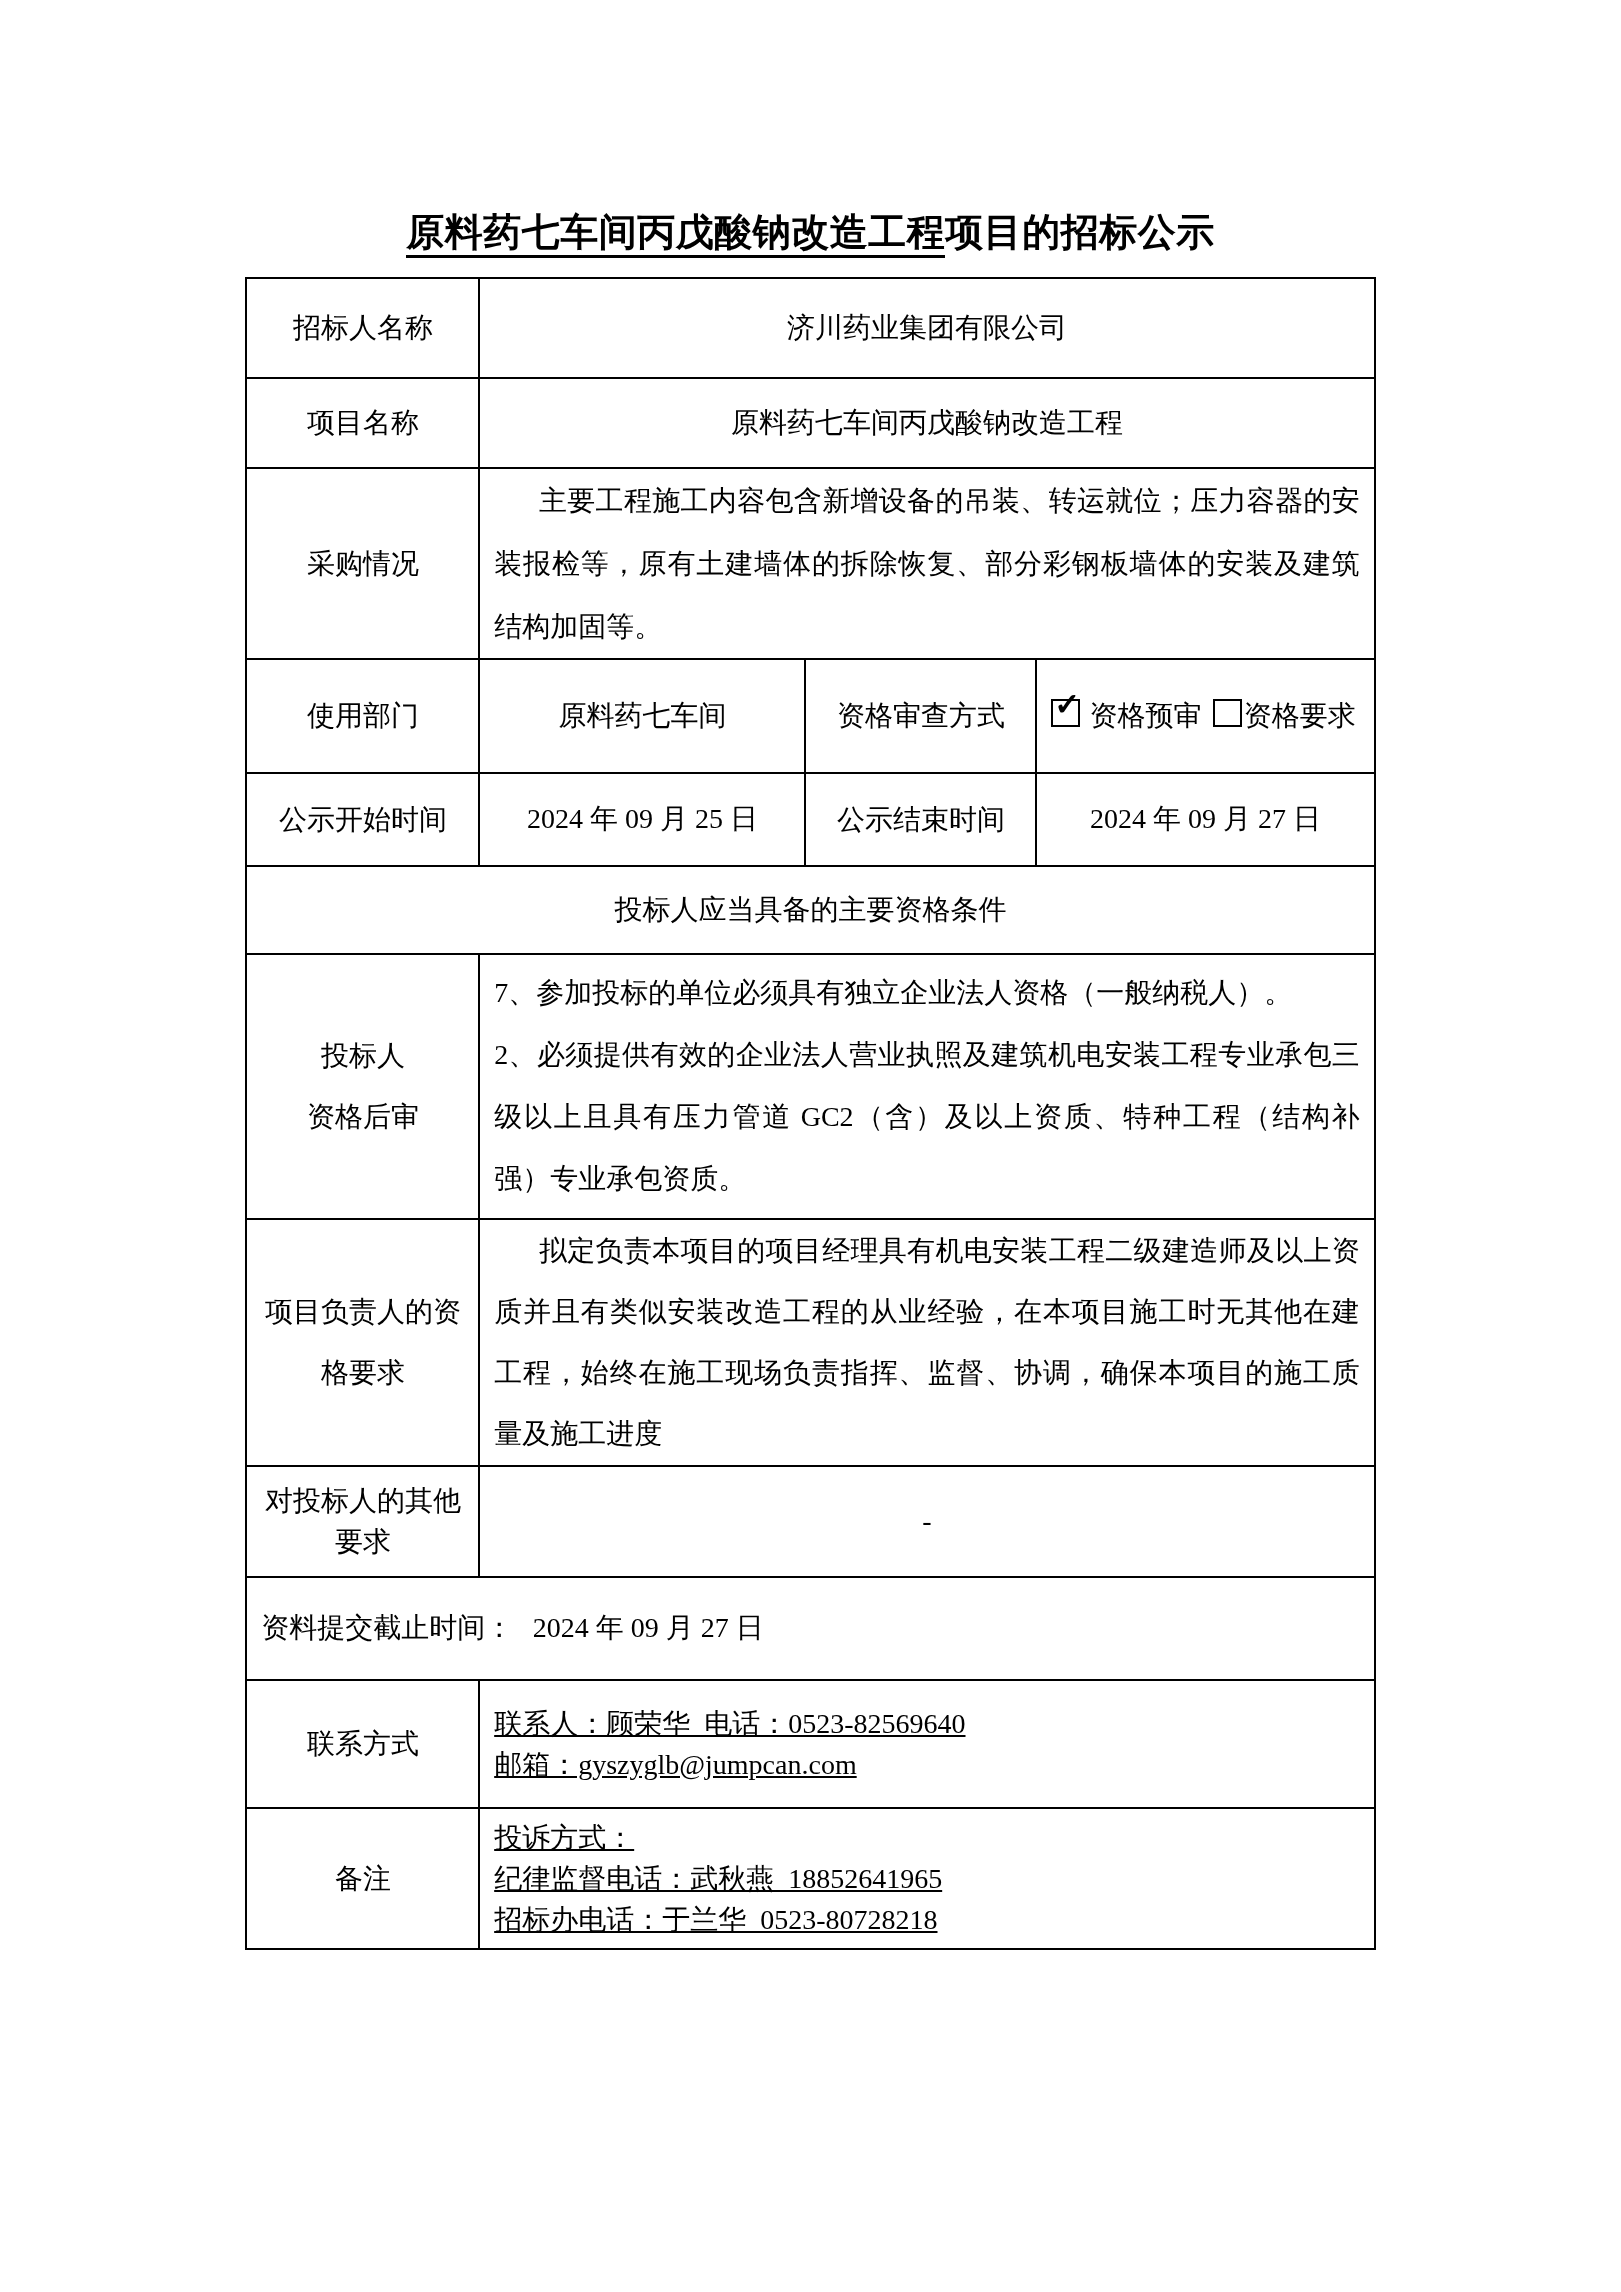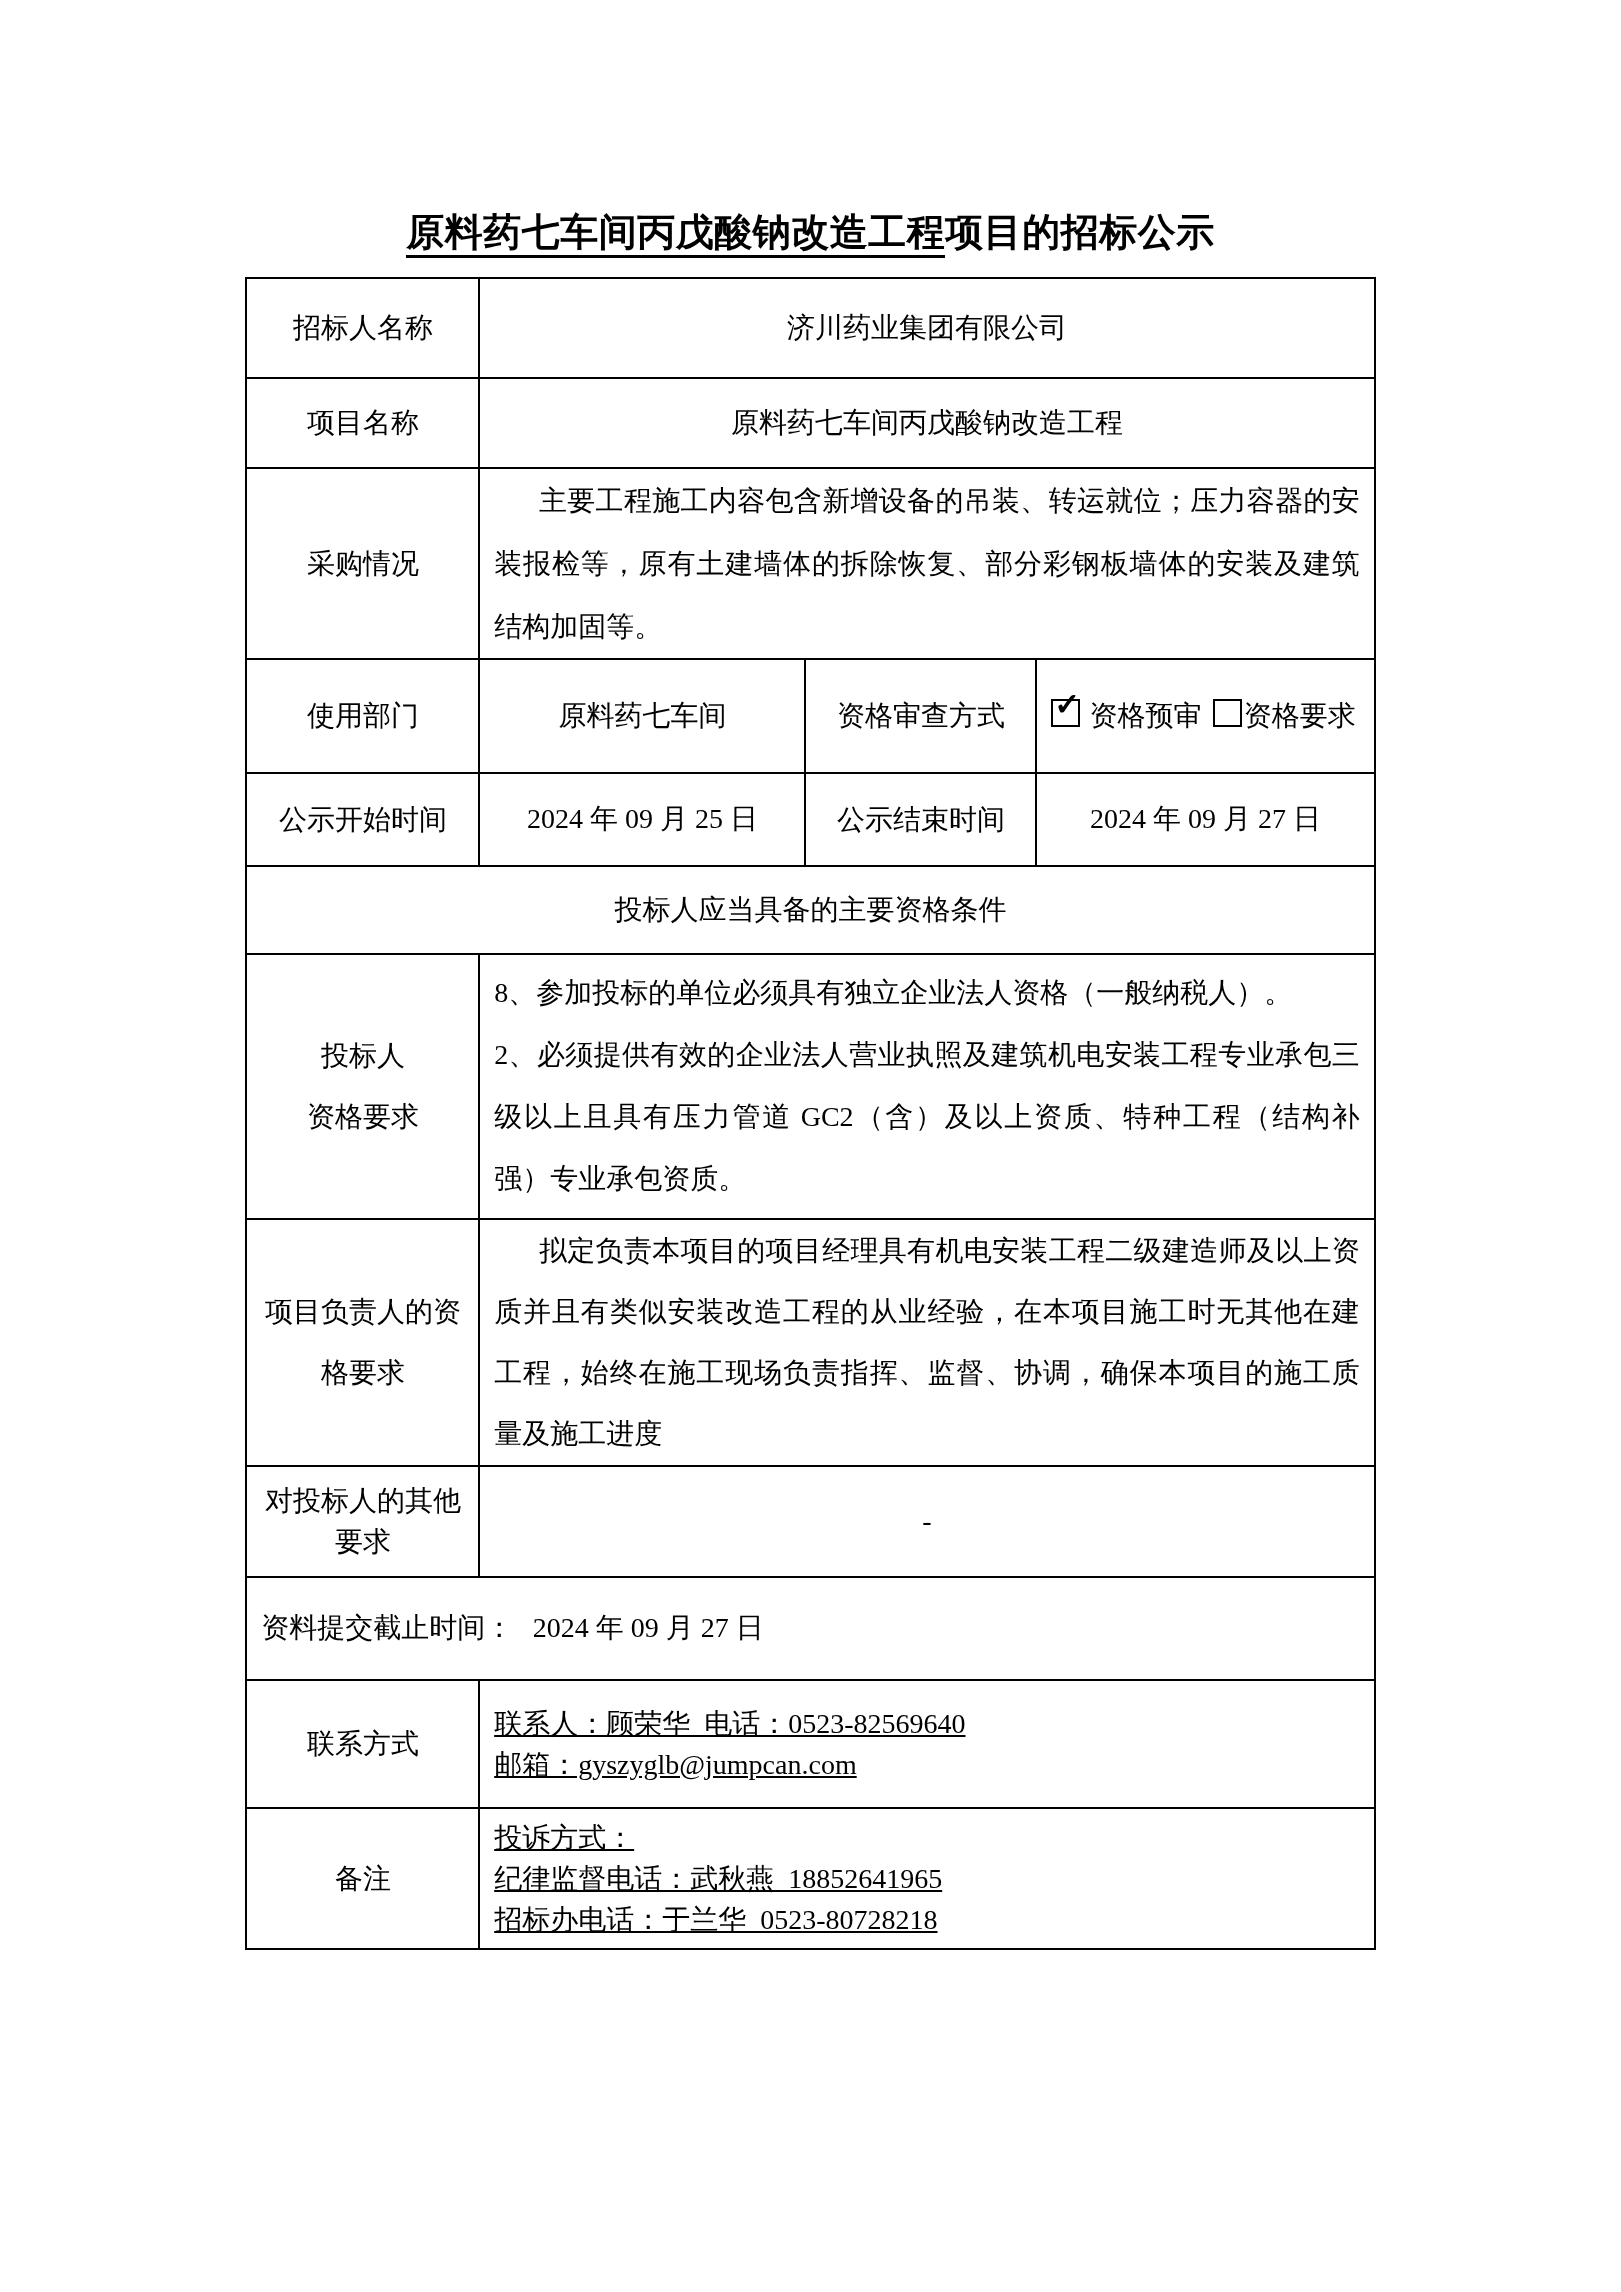--- a/index.html
+++ b/index.html
@@ -160,22 +160,22 @@
         <td class="label">公示结束时间</td>
         <td class="center">2024 年 09 月 27 日</td>
       </tr>
 
       <tr style="height:88px">
         <td class="center" colspan="4">投标人应当具备的主要资格条件</td>
       </tr>
 
       <tr style="height:265px">
         <td class="label lh-wide">投标人
-资格要求</td>
-        <td class="prewrap" colspan="3">8、参加投标的单位必须具有独立企业法人资格（一般纳税人）。
+资格后审</td>
+        <td class="prewrap" colspan="3">7、参加投标的单位必须具有独立企业法人资格（一般纳税人）。
 2、必须提供有效的企业法人营业执照及建筑机电安装工程专业承包三级以上且具有压力管道 GC2（含）及以上资质、特种工程（结构补强）专业承包资质。</td>
       </tr>
 
       <tr style="height:247px">
         <td class="label lh-wide">项目负责人的资
 格要求</td>
         <td class="text indent lh-62" colspan="3">拟定负责本项目的项目经理具有机电安装工程二级建造师及以上资质并且有类似安装改造工程的从业经验，在本项目施工时无其他在建工程，始终在施工现场负责指挥、监督、协调，确保本项目的施工质量及施工进度</td>
       </tr>
 
       <tr style="height:111px">

